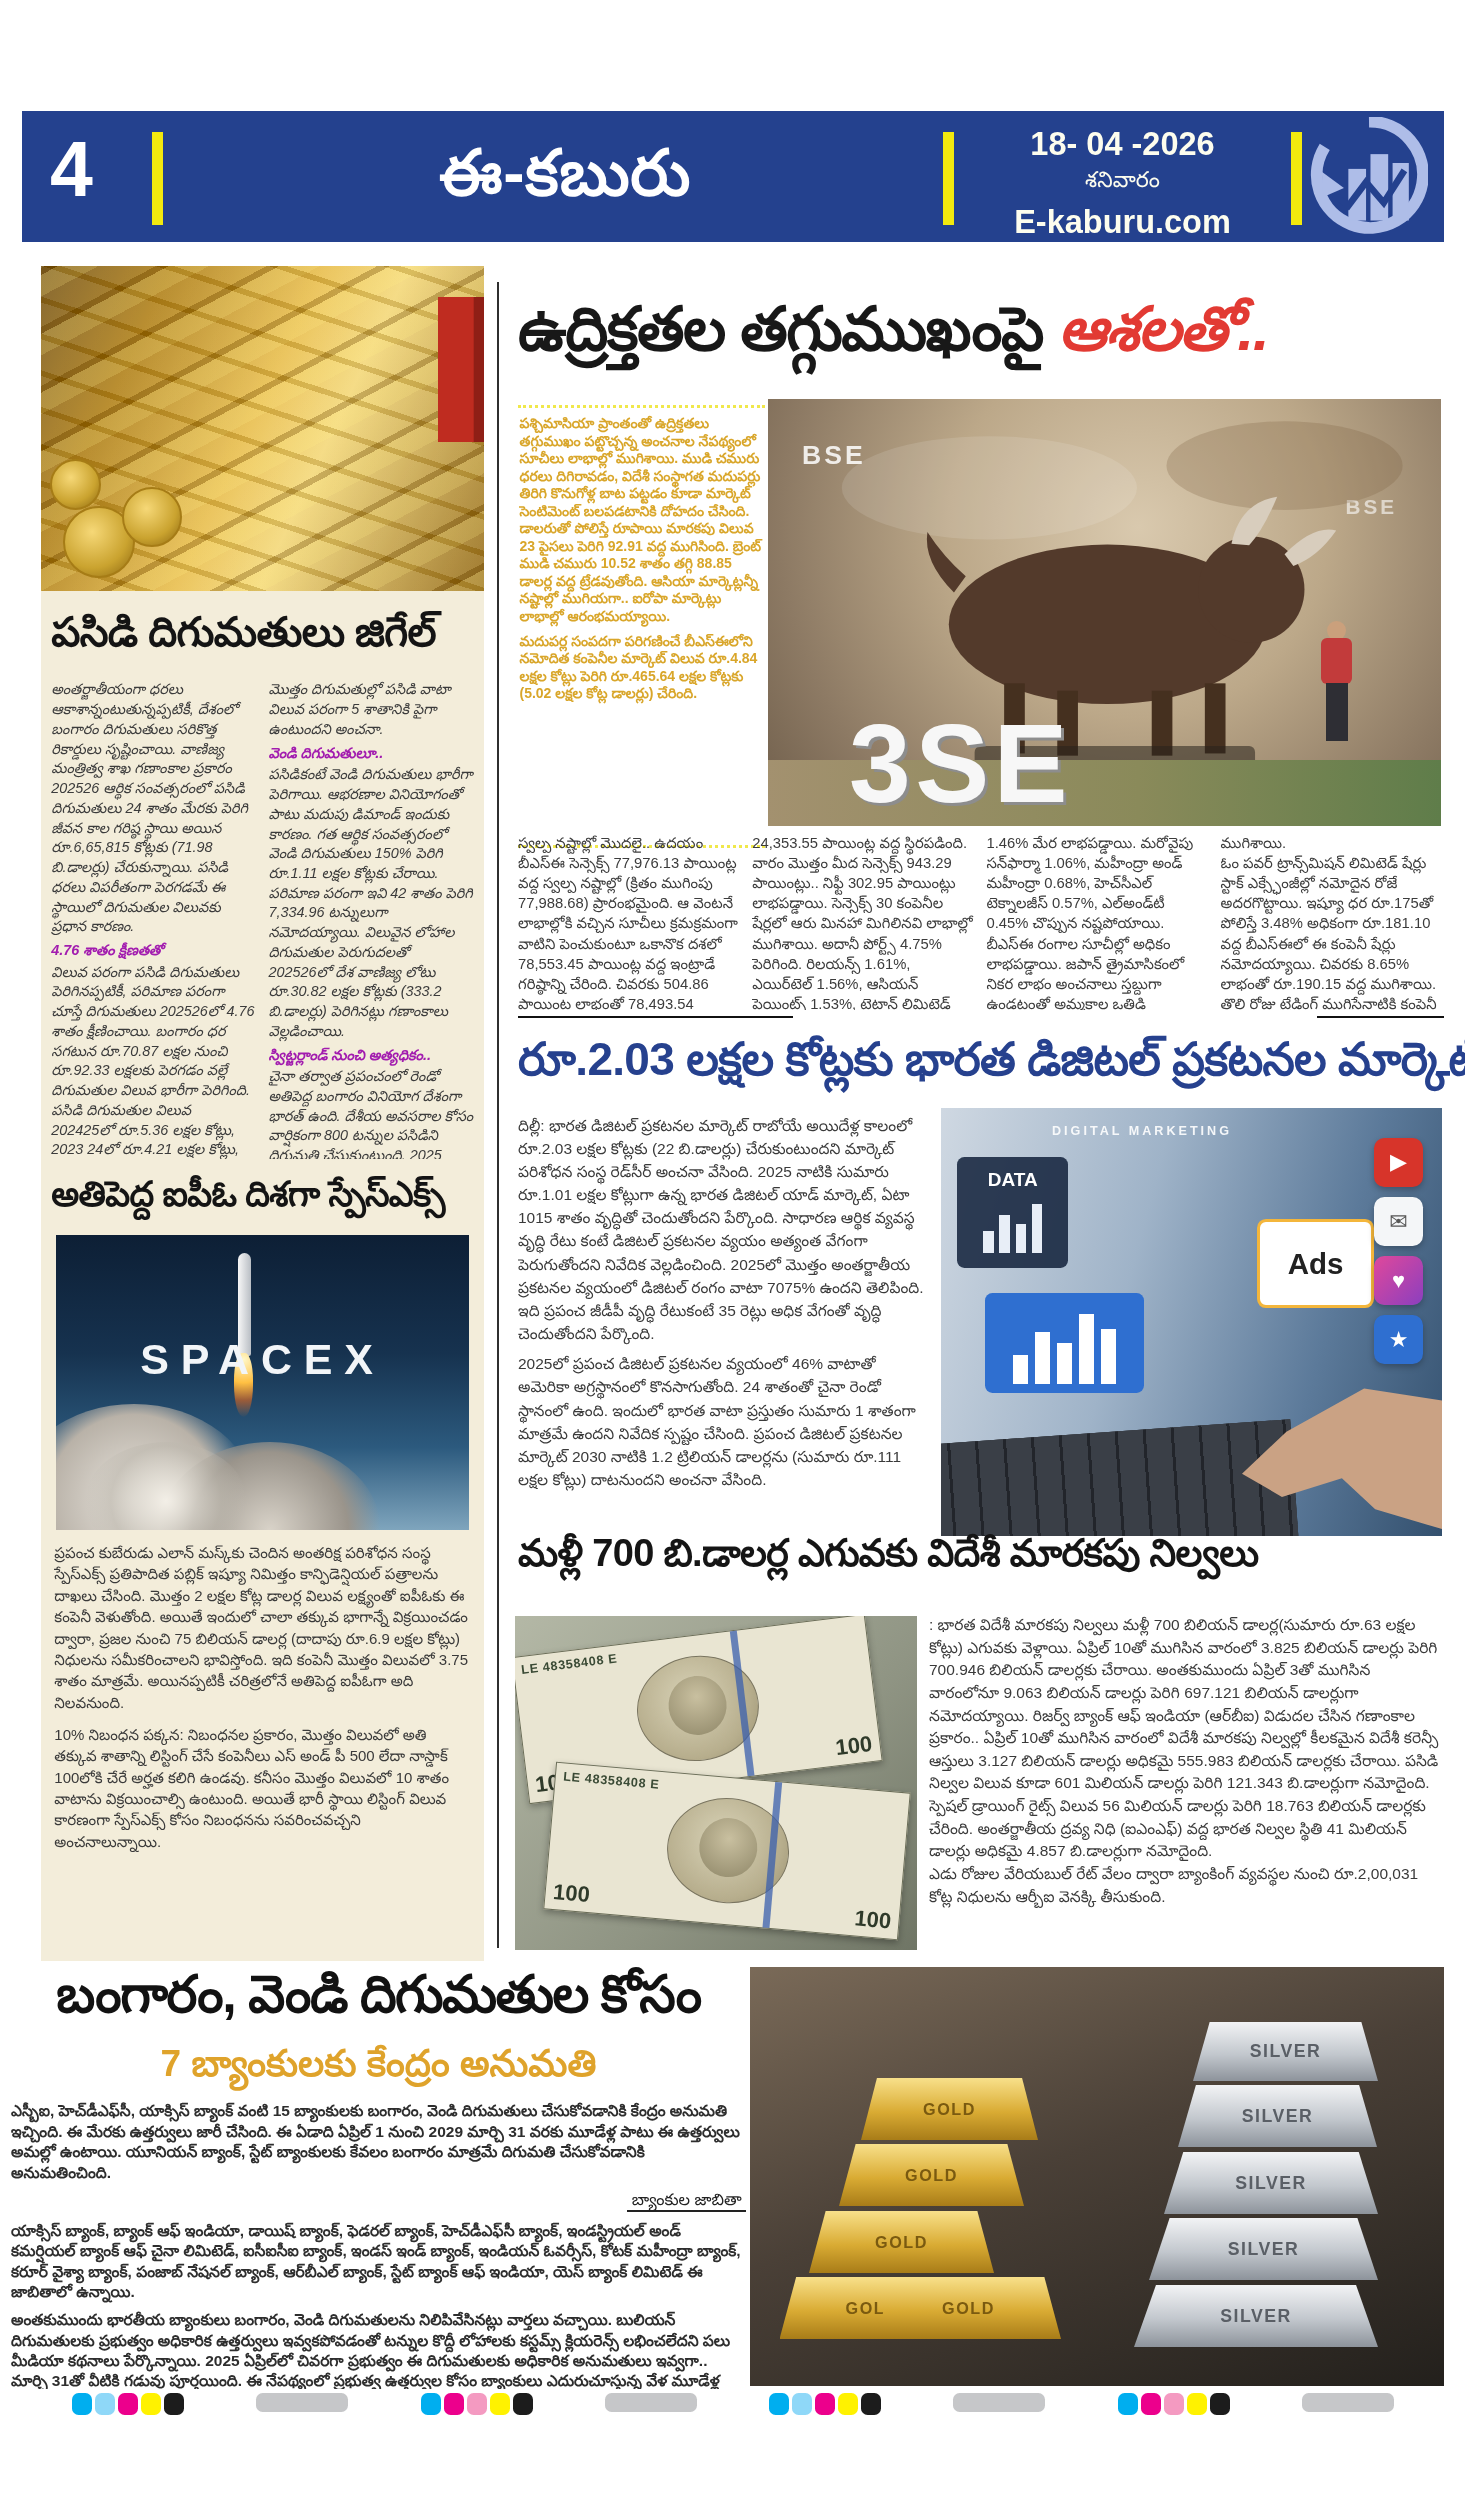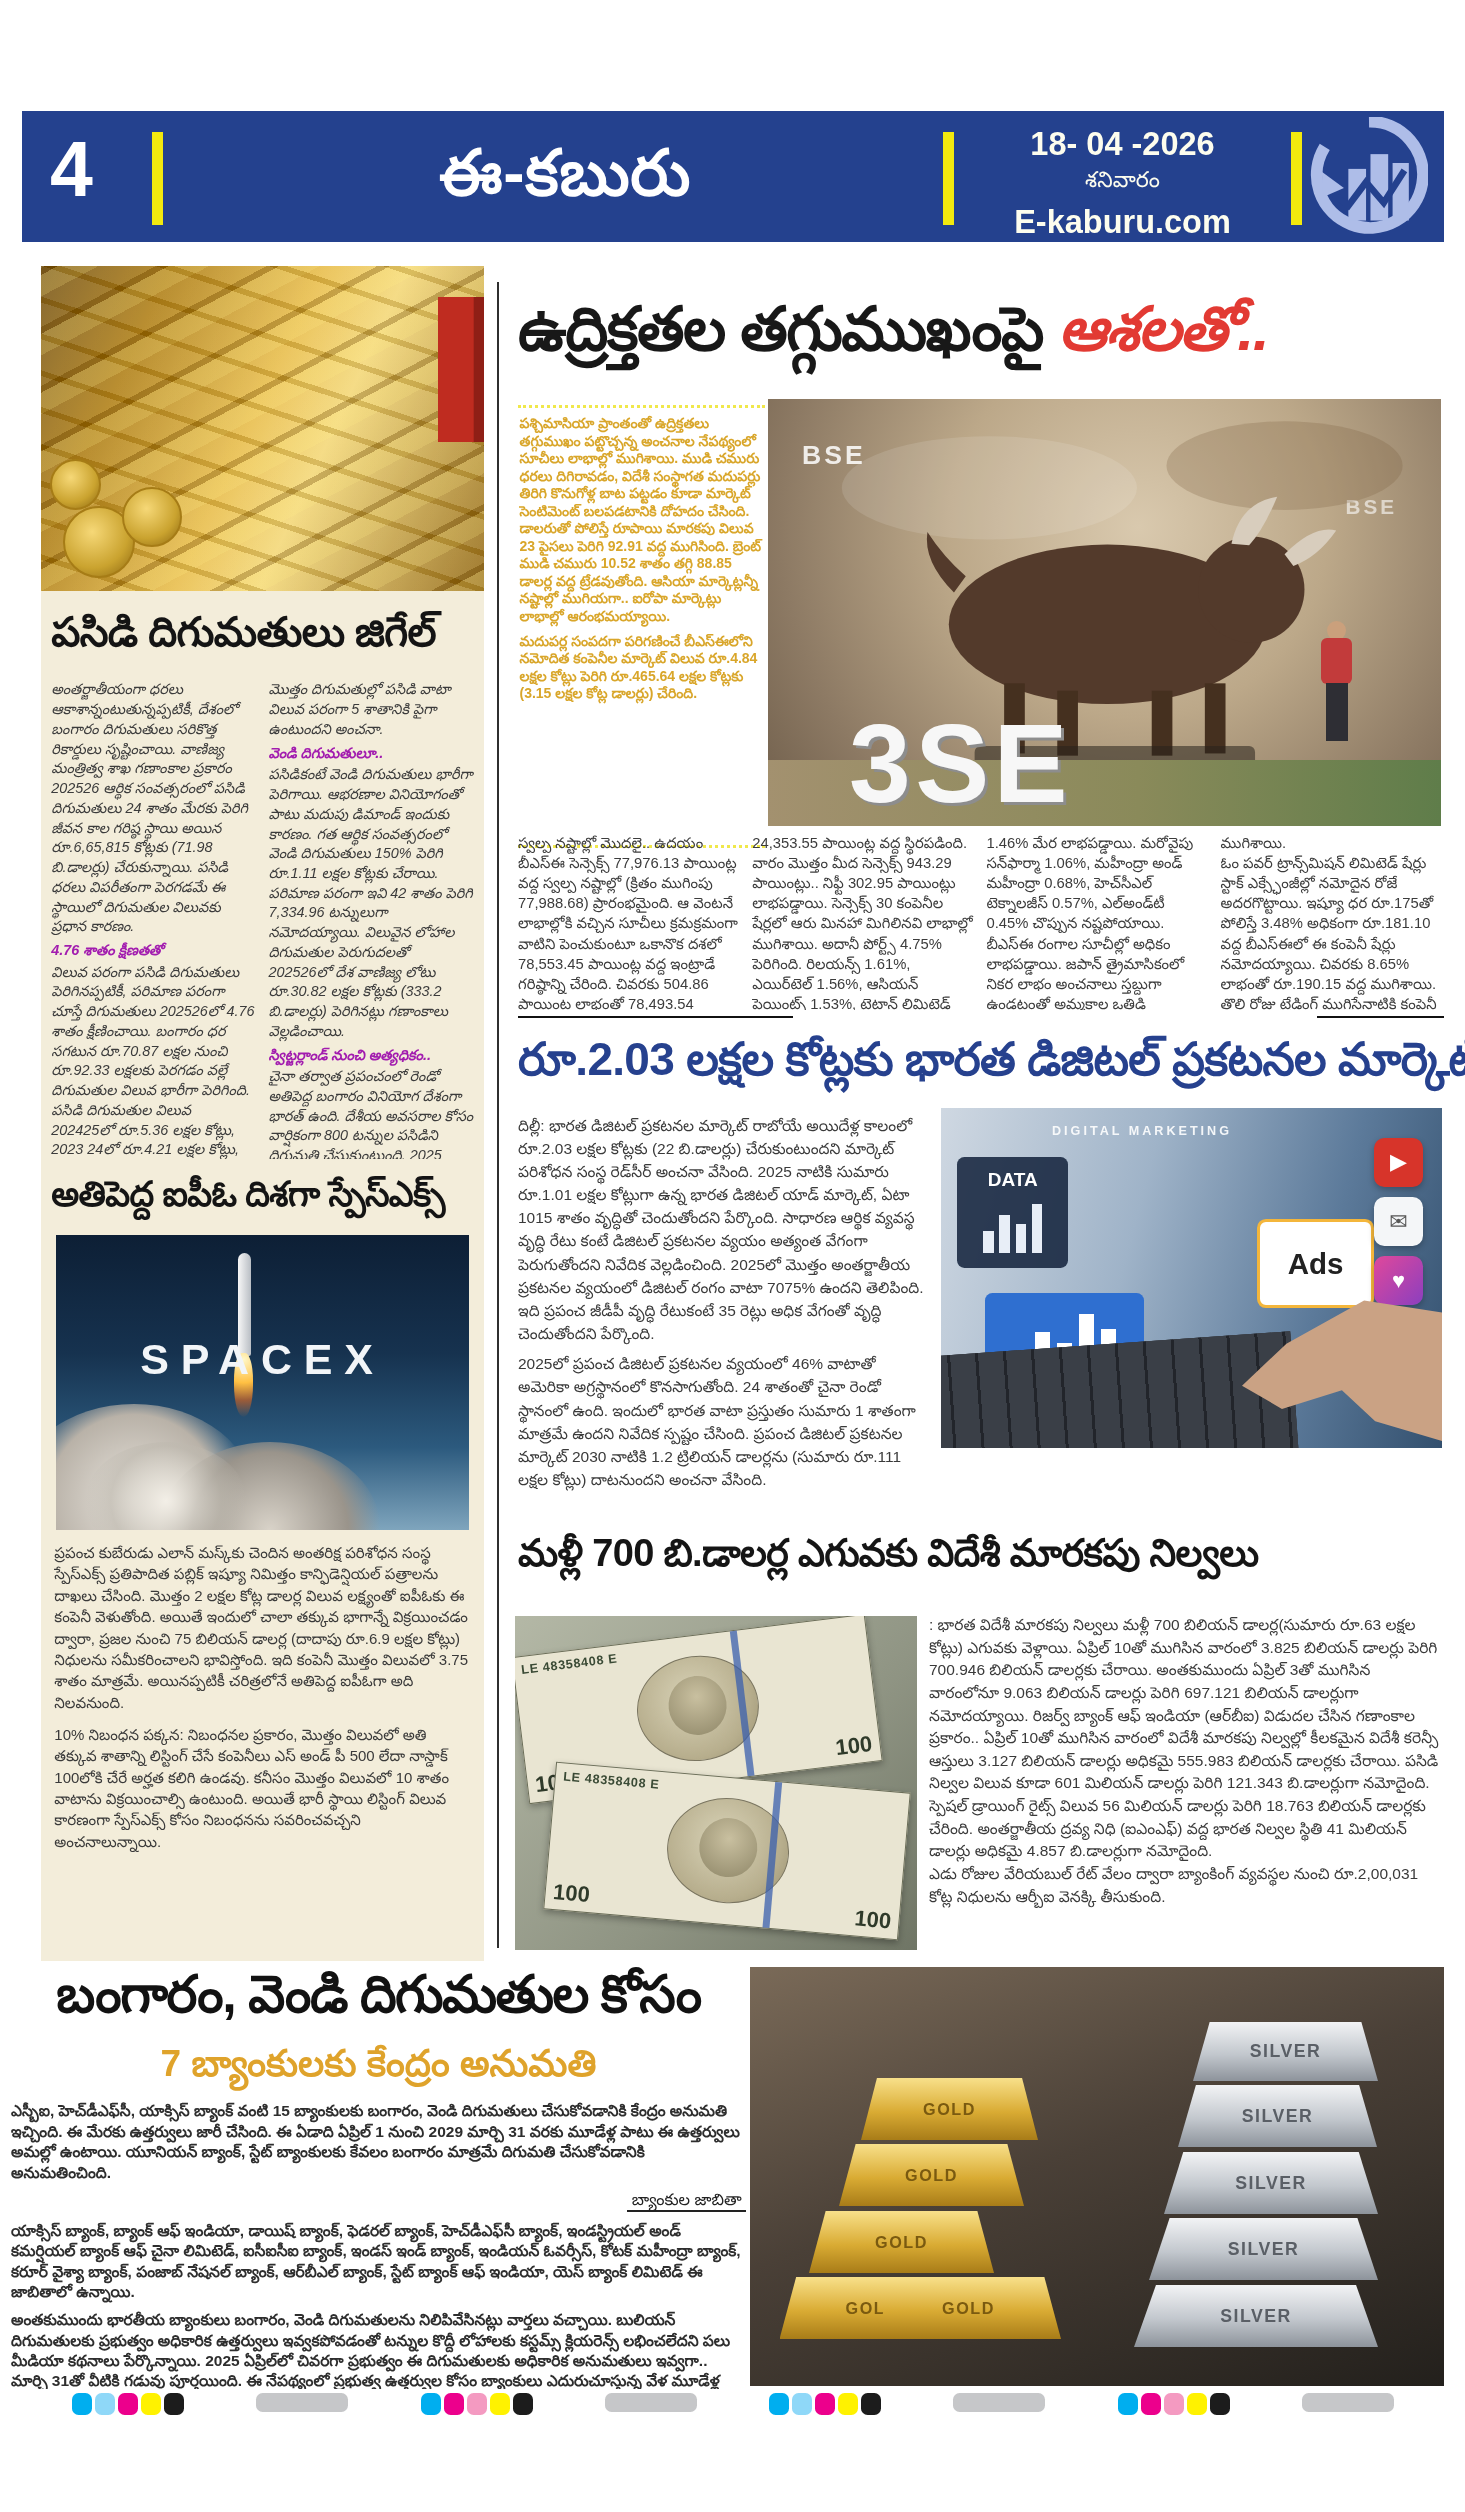--- a/index.html
+++ b/index.html
@@ -73,21 +73,21 @@
   .lead-cols{position:absolute;left:518px;top:833px;width:925px;height:177px;display:flex;gap:11.8px;overflow:hidden;}
   .lead-cols .col{flex:1;font-size:14.8px;line-height:1.36;color:#3c3c3c;white-space:pre-line;}
   .divA{position:absolute;left:518px;top:1016px;width:275px;height:2.2px;background:#111;}
   .divB{position:absolute;right:22px;top:1016px;width:127px;height:2.2px;background:#111;}
   
   .digital-headline{position:absolute;left:518px;top:1032px;width:927px;font-size:46px;font-weight:bold;
      color:#26418e;letter-spacing:-0.7px;white-space:nowrap;}
   .digital-text{position:absolute;left:518px;top:1114px;width:412px;height:397px;overflow:hidden;
      font-size:15.5px;line-height:1.49;color:#3a3a3a;}
   .digital-text p{margin:0 0 7.4px 0;}
-  .digimg{position:absolute;left:941px;top:1108px;width:501px;height:340px;overflow:hidden;
+  .digimg{position:absolute;left:941px;top:1108px;width:501px;height:428px;overflow:hidden;
      background:linear-gradient(105deg,#cfd8e2 0%,#9fb3c8 38%,#5c7a9a 72%,#33506e 100%);}
   .dm-caption{position:absolute;left:111px;top:16.2px;color:#ffffff;font-size:12.6px;letter-spacing:3px;font-weight:bold;opacity:.9;}
   .dm-data{position:absolute;left:16.2px;top:49px;width:111px;height:111px;border-radius:7.4px;background:rgba(16,32,58,.85);
      color:#fff;font-weight:bold;font-size:19px;text-align:center;padding-top:11.8px;box-sizing:border-box;}
   .dm-data .bars{display:flex;gap:5.9px;justify-content:center;align-items:flex-end;height:52px;margin-top:10.3px;}
   .dm-data .bars i{display:block;width:10.3px;background:#e8eef7;}
   .dm-chart{position:absolute;left:44px;top:185px;width:159px;height:100px;border-radius:7.4px;background:#2f6fd0;
      display:flex;gap:7.4px;align-items:flex-end;justify-content:center;padding:8.9px;box-sizing:border-box;}
   .dm-chart i{display:block;width:14.8px;background:#fff;}
   .dm-ads{position:absolute;left:316px;top:111px;width:111px;height:83px;border-radius:8.9px;background:#fff;
@@ -202,21 +202,21 @@
       <p>10% నిబంధన పక్కన: నిబంధనల ప్రకారం, మొత్తం విలువలో అతి తక్కువ శాతాన్ని లిస్టింగ్ చేసే కంపెనీలు ఎస్ అండ్ పీ 500 లేదా నాస్డాక్ 100లోకి చేరే అర్హత కలిగి ఉండవు. కనీసం మొత్తం విలువలో 10 శాతం వాటాను విక్రయించాల్సి ఉంటుంది. అయితే భారీ స్థాయి లిస్టింగ్ విలువ కారణంగా స్పేస్ఎక్స్ కోసం నిబంధనను సవరించవచ్చని అంచనాలున్నాయి.</p>
     </div>
   </div>
 
   <div class="vrule"></div>
 
   <div class="lead-headline"><span>ఉద్రిక్తతల తగ్గుముఖంపై </span><span class="red">ఆశలతో..</span></div>
 
   <div class="lead-intro">
     <p>పశ్చిమాసియా ప్రాంతంతో ఉద్రిక్తతలు తగ్గుముఖం పట్టొచ్చన్న అంచనాల నేపథ్యంలో సూచీలు లాభాల్లో ముగిశాయి. ముడి చమురు ధరలు దిగిరావడం, విదేశీ సంస్థాగత మదుపర్లు తిరిగి కొనుగోళ్ల బాట పట్టడం కూడా మార్కెట్ సెంటిమెంట్ బలపడటానికి దోహదం చేసింది. డాలరుతో పోలిస్తే రూపాయి మారకపు విలువ 23 పైసలు పెరిగి 92.91 వద్ద ముగిసింది. బ్రెంట్ ముడి చమురు 10.52 శాతం తగ్గి 88.85 డాలర్ల వద్ద ట్రేడవుతోంది. ఆసియా మార్కెట్లన్నీ నష్టాల్లో ముగియగా.. ఐరోపా మార్కెట్లు లాభాల్లో ఆరంభమయ్యాయి.</p>
-    <p>మదుపర్ల సంపదగా పరిగణించే బీఎస్ఈలోని నమోదిత కంపెనీల మార్కెట్ విలువ రూ.4.84 లక్షల కోట్లు పెరిగి రూ.465.64 లక్షల కోట్లకు (3.15 లక్షల కోట్ల డాలర్లు) చేరింది.</p>
+    <p>మదుపర్ల సంపదగా పరిగణించే బీఎస్ఈలోని నమోదిత కంపెనీల మార్కెట్ విలువ రూ.4.84 లక్షల కోట్లు పెరిగి రూ.465.64 లక్షల కోట్లకు (5.02 లక్షల కోట్ల డాలర్లు) చేరింది.</p>
   </div>
 
   <div class="bullimg">
     <div class="bse-small s1">BSE</div>
     <div class="bse-small s2">BSE</div>
     <svg width="673" height="427" viewBox="0 0 912 578" style="position:absolute;left:0;top:0;">
       <ellipse cx="300" cy="120" rx="200" ry="70" fill="rgba(255,255,255,.12)"></ellipse>
       <ellipse cx="700" cy="90" rx="160" ry="60" fill="rgba(120,90,60,.25)"></ellipse>
       <ellipse cx="460" cy="305" rx="215" ry="108" fill="#533a2b"></ellipse>
       <circle cx="655" cy="258" r="72" fill="#533a2b"></circle>

